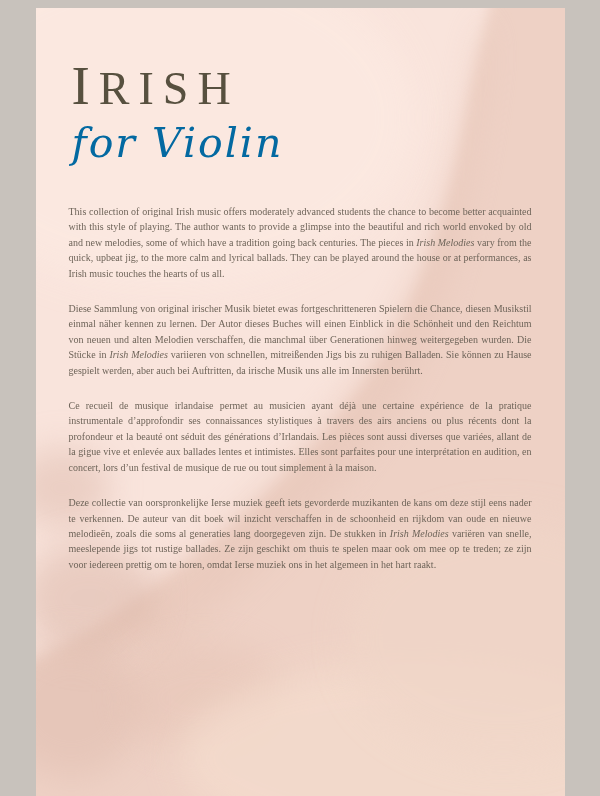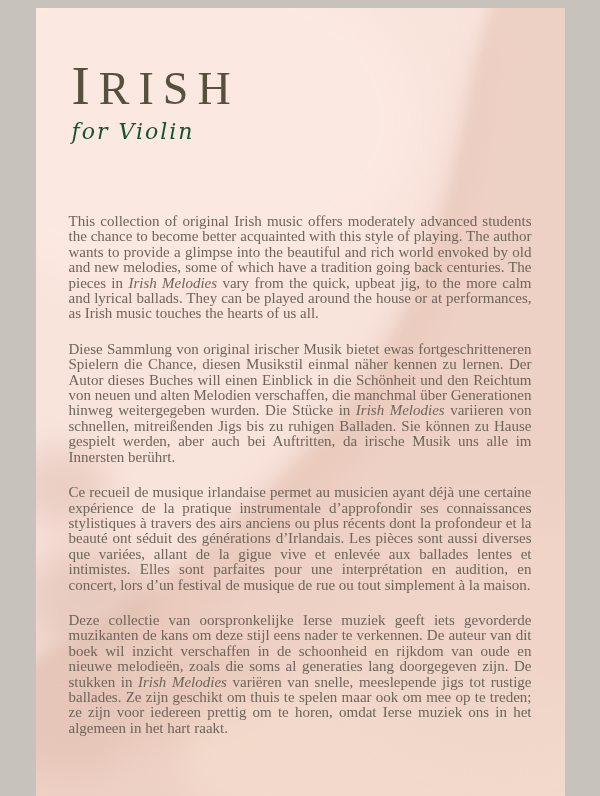--- a/index.html
+++ b/index.html
@@ -27,31 +27,31 @@
   .emblem{
     position:absolute;left:50%;top:-28px;
     transform:translateX(-50%);
     width:25px;height:25px;
   }
   .subtitle{
     display:block;
     margin-top:9px;
     font-family:"DejaVu Serif","Liberation Serif",serif;
     font-style:italic;
-    font-size:22px;
+    font-size:41px;
     letter-spacing:2px;
-    color:#14532d;
+    color:#0369a1;
   }
 
   
   .paragraphs{
-    position:absolute;left:33px;right:33px;top:206px;
+    position:absolute;left:33px;right:33px;top:196px;
     text-align:justify;
     color:#6e6459;
-    font-size:15px;
+    font-size:10px;
     line-height:15.4px;
   }
   .paragraphs p{margin:0 0 20px 0;}
   .paragraphs i{font-style:italic;}
 </style>
 </head>
 <body>
 
 <div class="page">
 

